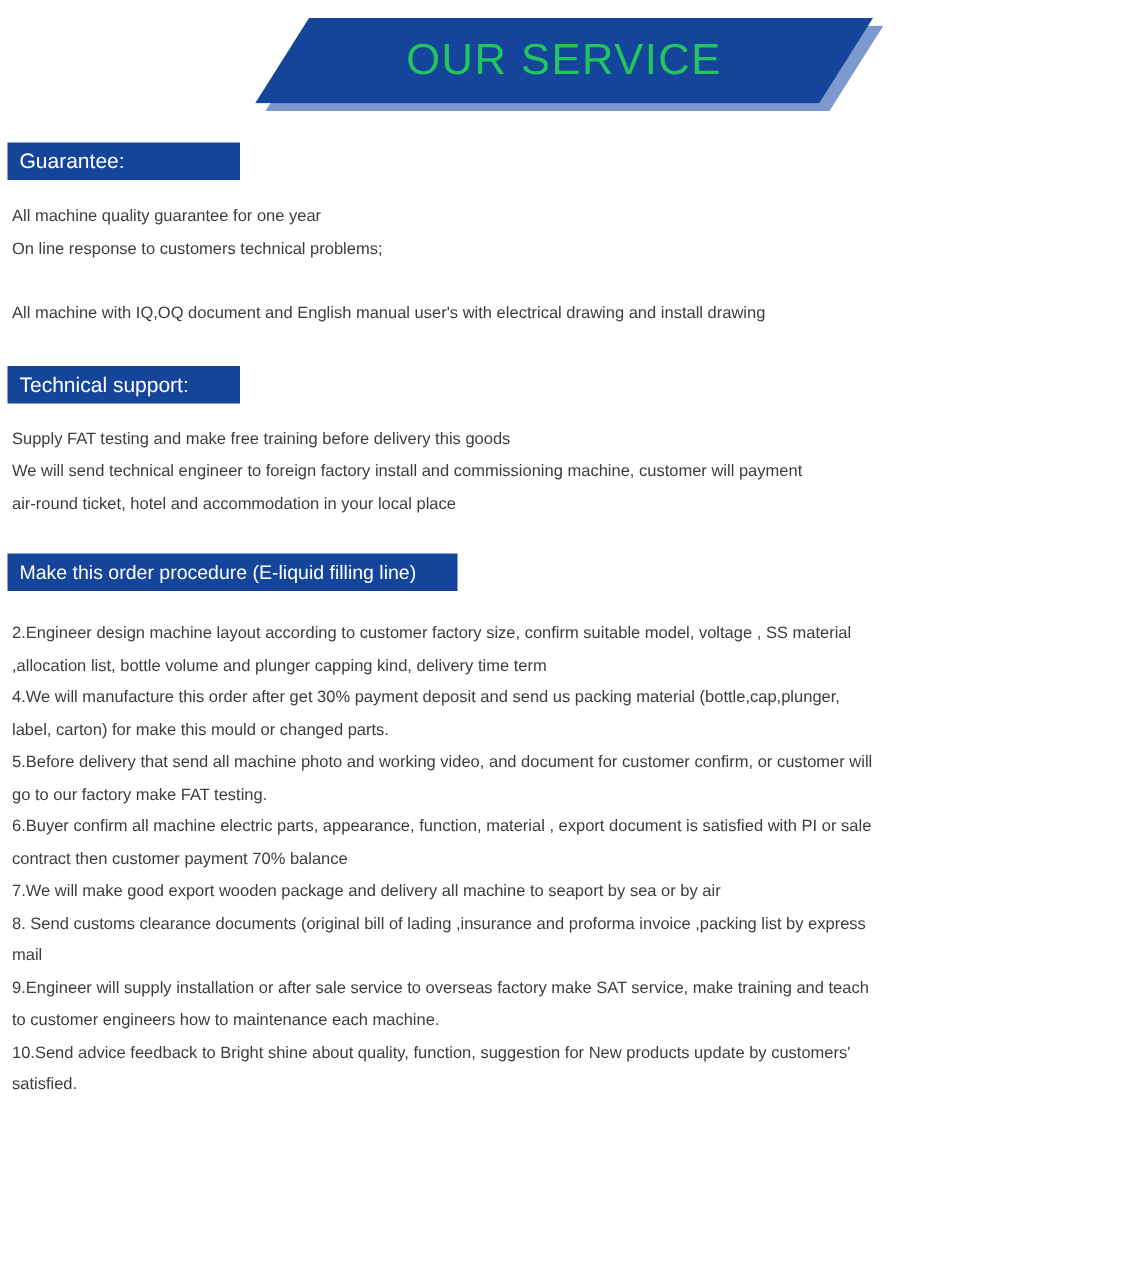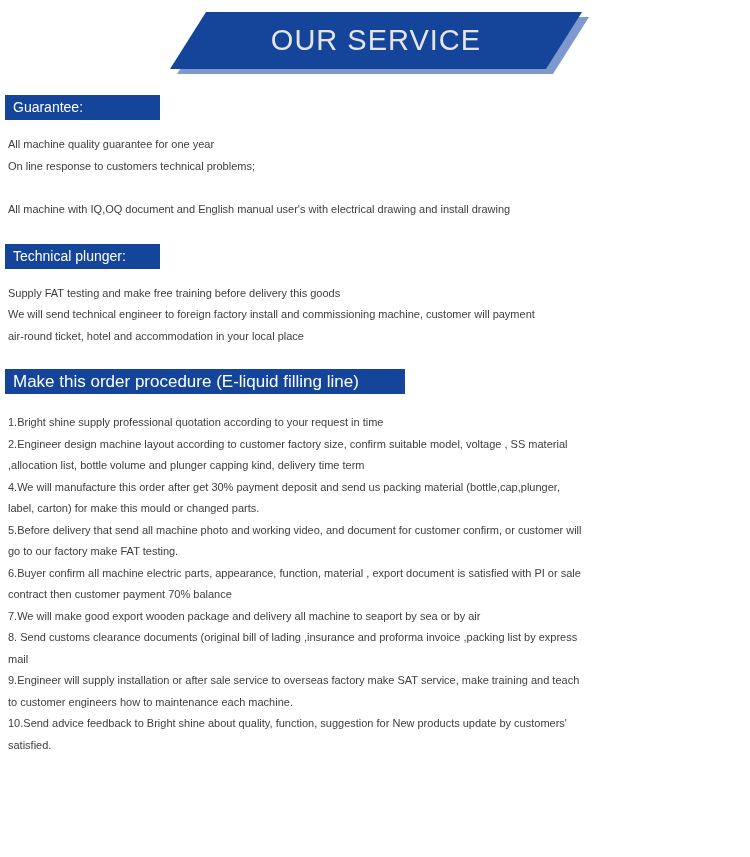--- a/index.html
+++ b/index.html
@@ -36,21 +36,21 @@
     width: 412px;
     height: 57px;
     background: #14459B;
     -webkit-clip-path: polygon(36px 0, 100% 0, calc(100% - 36px) 100%, 0 100%);
     clip-path: polygon(36px 0, 100% 0, calc(100% - 36px) 100%, 0 100%);
     display: flex;
     align-items: center;
     justify-content: center;
   }
   .banner-title {
-    color: #e5e5e5;
+    color: #22c55e;
     font-size: 29px;
     letter-spacing: 1px;
   }
 
   
   .section { margin-left: 5px; }
   .sec-guarantee  { margin-top: 16px; }
   .sec-document   { margin-top: 22px; }
   .sec-technical  { margin-top: 23px; }
   .sec-procedure  { margin-top: 22px; }
@@ -61,21 +61,21 @@
     height: 25px;
     line-height: 25px;
     padding-left: 8px;
     background: #14459B;
     color: #ffffff;
     font-size: 14px;
     margin-bottom: 14px;
     white-space: nowrap;
     overflow: hidden;
   }
-  .heading.wide { width: 400px; font-size: 17px; }
+  .heading.wide { width: 300px; font-size: 13px; }
   .sec-procedure .heading { margin-bottom: 18px; }
 
   .body-text {
     padding-left: 3px;
     color: #3D3D3D;
     font-size: 11px;
   }
   .line {
     line-height: 21.5px;
     white-space: nowrap;
@@ -101,35 +101,32 @@
     </div>
   </div>
 
   <div class="section sec-document">
     <div class="body-text">
       <div class="line">All machine with IQ,OQ document and English manual user's with electrical drawing and install drawing</div>
     </div>
   </div>
 
   <div class="section sec-technical">
-    <div class="heading">Technical plunger:</div>
+    <div class="heading">Technical support:</div>
     <div class="body-text">
       <div class="line">Supply FAT testing and make free training before delivery this goods</div>
       <div class="line">We will send technical engineer to foreign factory install and commissioning machine, customer will payment</div>
       <div class="line">air-round ticket, hotel and accommodation in your local place</div>
     </div>
   </div>
 
   <div class="section sec-procedure">
     <div class="heading wide">Make this order procedure (E-liquid filling line)</div>
     <div class="body-text">
 
-      <div>
-        <div class="line">1.Bright shine supply professional quotation according to your request in time</div>
-      </div>
       <div>
         <div class="line">2.Engineer design machine layout according to customer factory size, confirm suitable model, voltage , SS material</div>
         <div class="line">,allocation list, bottle volume and plunger capping kind, delivery time term</div>
       </div>
       <div>
         <div class="line">4.We will manufacture this order after get 30% payment deposit and send us packing material (bottle,cap,plunger,</div>
         <div class="line">label, carton) for make this mould or changed parts.</div>
       </div>
       <div>
         <div class="line">5.Before delivery that send all machine photo and working video, and document for customer confirm, or customer will</div>

